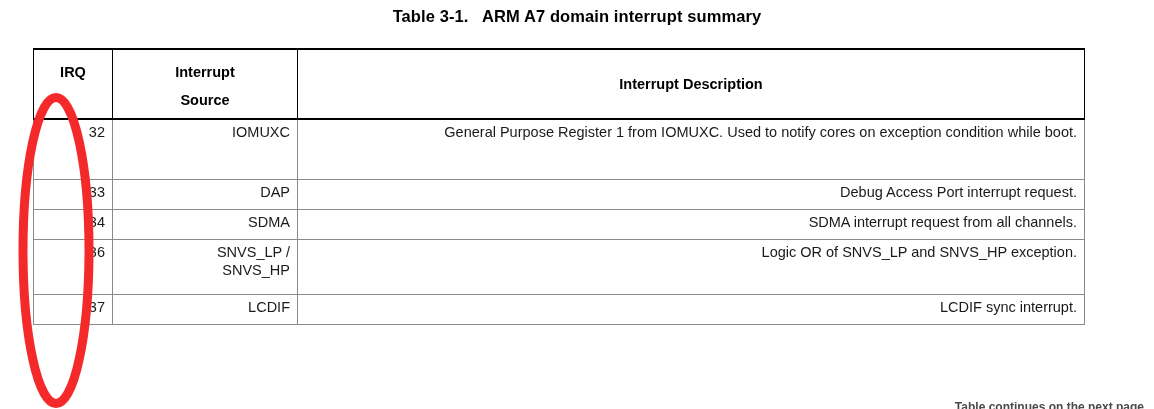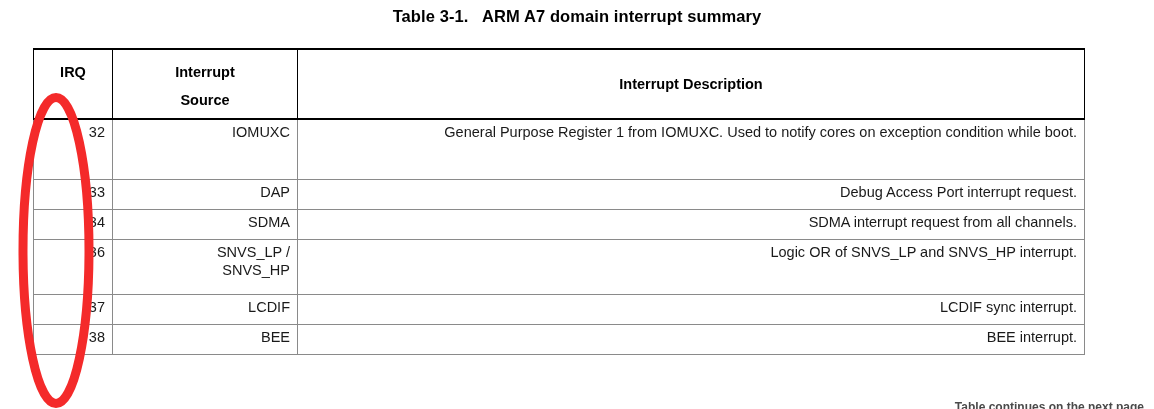--- a/index.html
+++ b/index.html
@@ -155,31 +155,26 @@
         </tr>
         <tr class="r-std">
           <td>34</td>
           <td>SDMA</td>
           <td>SDMA interrupt request from all channels.</td>
         </tr>
         <tr class="r-mid">
           <td>36</td>
           <td>SNVS_LP /
 SNVS_HP</td>
-          <td>Logic OR of SNVS_LP and SNVS_HP interrupt.</td>
+          <td>Logic OR of SNVS_LP and SNVS_HP exception.</td>
         </tr>
         <tr class="r-std">
           <td>37</td>
           <td>LCDIF</td>
           <td>LCDIF sync interrupt.</td>
-        </tr>
-        <tr class="r-std">
-          <td>38</td>
-          <td>BEE</td>
-          <td>BEE interrupt.</td>
         </tr>
       </tbody>
     </table>
   </div>
 
   <svg class="annot-ellipse" viewBox="0 0 80 317">
     <ellipse cx="40" cy="158.5" rx="33" ry="153" fill="none" stroke="#f42a2a" stroke-width="9" stroke-linecap="round"></ellipse>
   </svg>
 
   <div class="bottom-caption">Table continues on the next page...</div>

